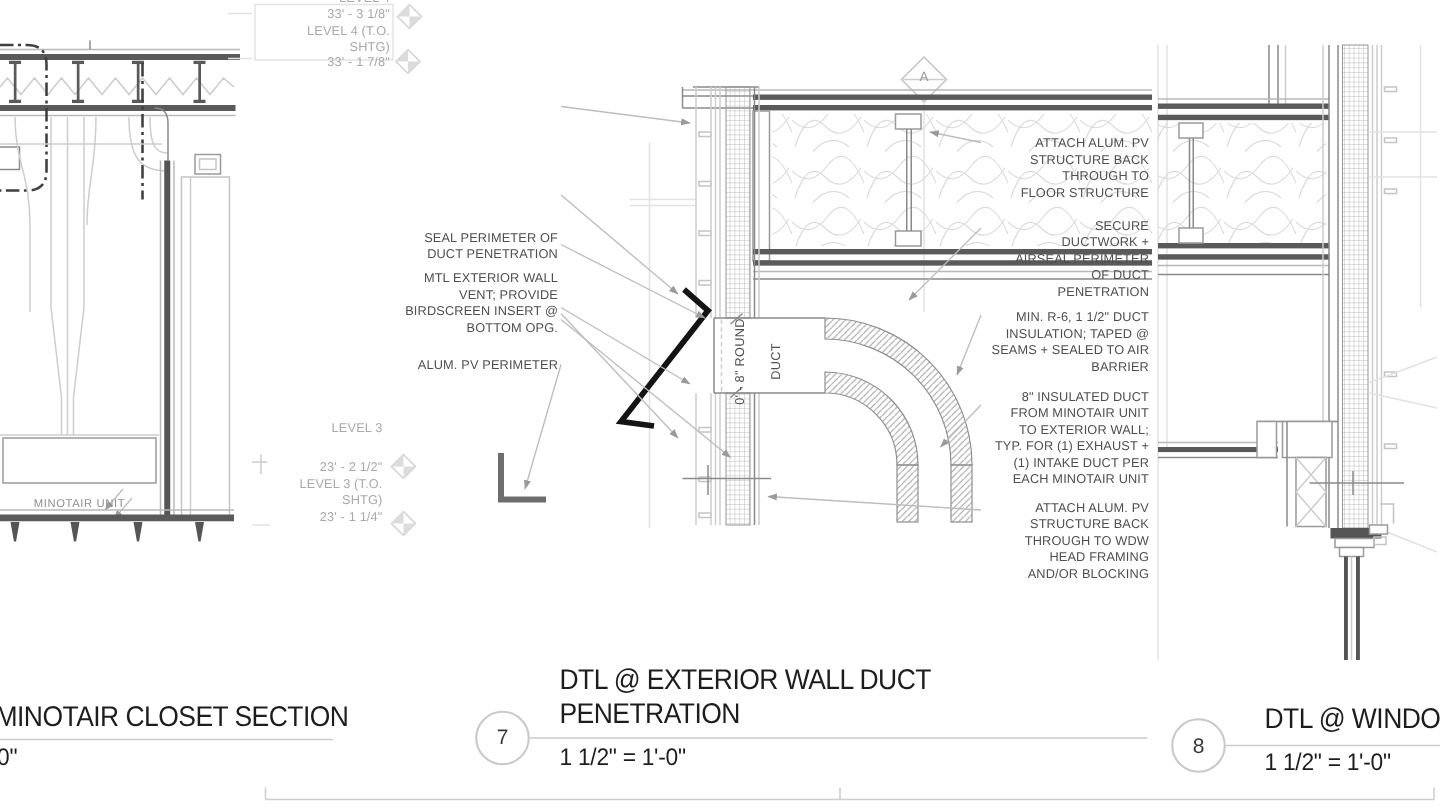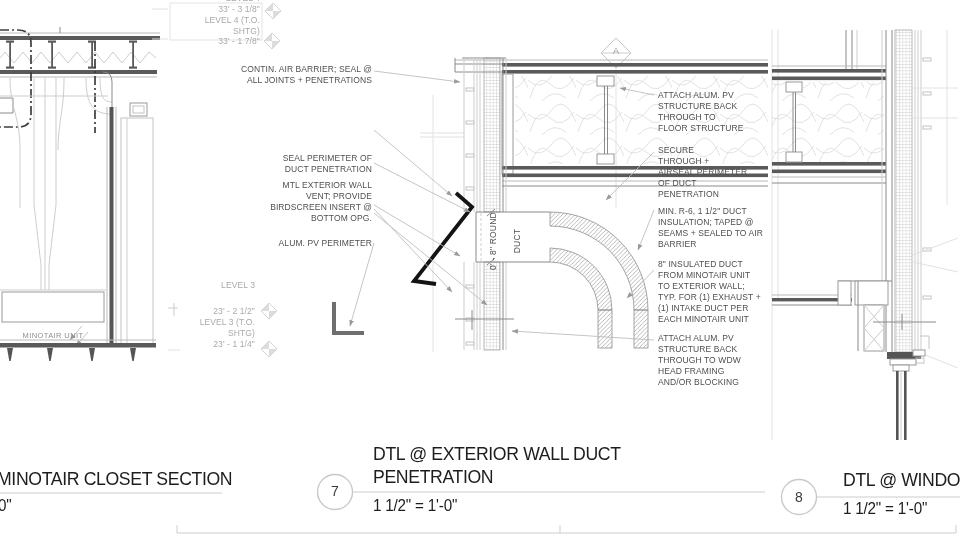--- a/index.html
+++ b/index.html
@@ -19,21 +19,21 @@
   .dashdot{stroke:#3f3f3f;stroke-width:1.7;fill:none;stroke-dasharray:9 3 2 3;}
   .ldr {stroke:#bdbdbd;stroke-width:.9;fill:none;}
   .bold{stroke:#141414;stroke-width:3.8;fill:none;stroke-linejoin:miter;}
   .Lel {stroke:#6e6e6e;stroke-width:4;fill:none;}
   .insband{fill:url(#insul);stroke:#8f8f8f;stroke-width:.8;}
   .circ{stroke:#c9c9c9;stroke-width:1.4;fill:#fff;}
   .dia {stroke:#d3d3d3;stroke-width:1;fill:#fff;}
   .diaf{fill:#dcdcdc;stroke:none;}
   
   .txt{position:absolute;white-space:pre-line;}
-  .ann{font-size:8.5px;line-height:11px;color:#4f4f4f;letter-spacing:.1px;}
+  .ann{font-size:8.5px;line-height:11px;color:#4f4f4f;letter-spacing:.1px;text-align:right;}
   .annr{text-align:right;}
   .lvl{font-size:8.5px;line-height:10.5px;color:#a9a9a9;text-align:right;letter-spacing:.1px;}
   .unit{font-size:7.5px;color:#8f8f8f;text-align:center;letter-spacing:.4px;}
   .ttl{font-size:19px;line-height:23px;color:#1d1d1d;letter-spacing:-.4px;
        transform:scaleX(.93);transform-origin:left top;white-space:pre-line;}
   .scl{font-size:16px;color:#1d1d1d;letter-spacing:-.2px;transform:scaleX(.95);transform-origin:left top;}
   .num{font-size:14px;color:#3a3a3a;text-align:center;}
   .secmark{font-size:9px;color:#9a9a9a;text-align:center;}
   .rot{position:absolute;font-size:8.5px;color:#4f4f4f;white-space:nowrap;text-align:center;
        transform:rotate(-90deg);letter-spacing:.2px;}
@@ -349,36 +349,34 @@
 <div class="txt lvl" style="left:168px;top:36px;width:92px;">33' - 1 7/8"</div>
 
 <div class="txt lvl" style="left:163px;top:280px;width:92px;">LEVEL 3</div>
 <div class="txt lvl" style="left:163px;top:306px;width:92px;">23' - 2 1/2"</div>
 <div class="txt lvl" style="left:163px;top:317px;width:92px;">LEVEL 3 (T.O.
 SHTG)</div>
 <div class="txt lvl" style="left:163px;top:339px;width:92px;">23' - 1 1/4"</div>
 
 <div class="txt unit" style="left:2px;top:301px;width:102px;margin-top:30px;">MINOTAIR UNIT</div>
 
-<div class="txt ann annr" style="left:232px;top:64px;width:140px;">CONTIN. AIR BARRIER; SEAL @
-ALL JOINTS + PENETRATIONS</div>
 <div class="txt ann annr" style="left:232px;top:180px;width:140px;">MTL EXTERIOR WALL
 VENT; PROVIDE
 BIRDSCREEN INSERT @
 BOTTOM OPG.</div>
 <div class="txt ann annr" style="left:232px;top:153px;width:140px;">SEAL PERIMETER OF
 DUCT PENETRATION</div>
 <div class="txt ann annr" style="left:232px;top:238px;width:140px;">ALUM. PV PERIMETER</div>
 
 <div class="txt ann" style="left:658px;top:90px;width:108px;">ATTACH ALUM. PV
 STRUCTURE BACK
 THROUGH TO
 FLOOR STRUCTURE</div>
 <div class="txt ann" style="left:658px;top:145px;width:108px;">SECURE
-THROUGH +
+DUCTWORK +
 AIRSEAL PERIMETER
 OF DUCT
 PENETRATION</div>
 <div class="txt ann" style="left:658px;top:206px;width:108px;">MIN. R-6, 1 1/2" DUCT
 INSULATION; TAPED @
 SEAMS + SEALED TO AIR
 BARRIER</div>
 <div class="txt ann" style="left:658px;top:259px;width:108px;">8" INSULATED DUCT
 FROM MINOTAIR UNIT
 TO EXTERIOR WALL;

